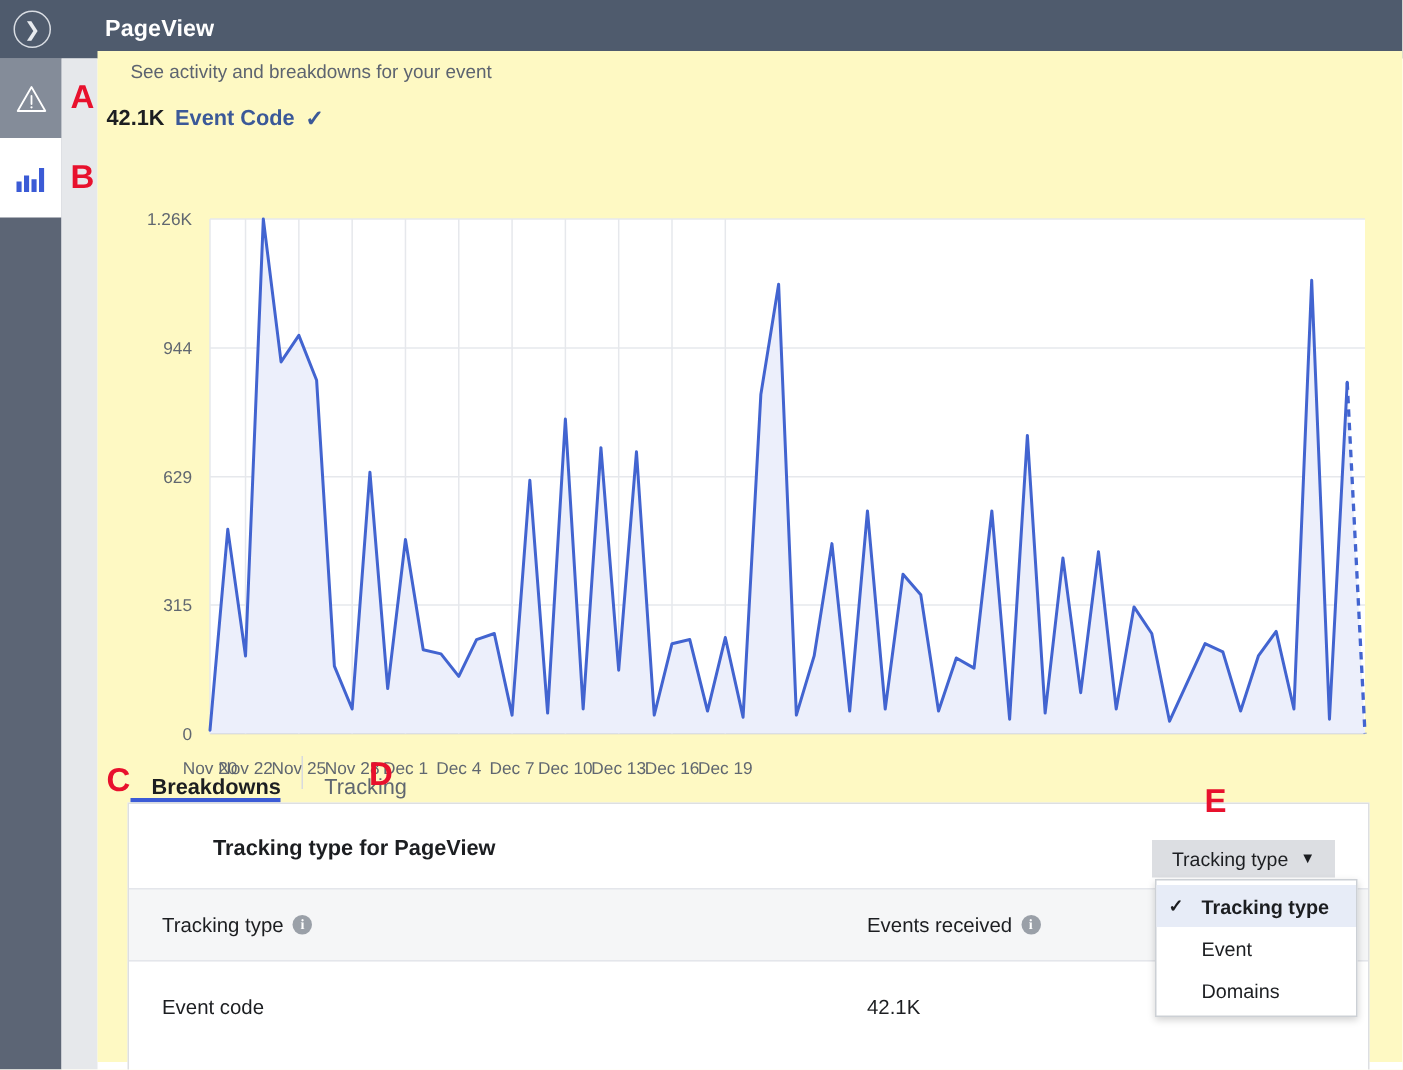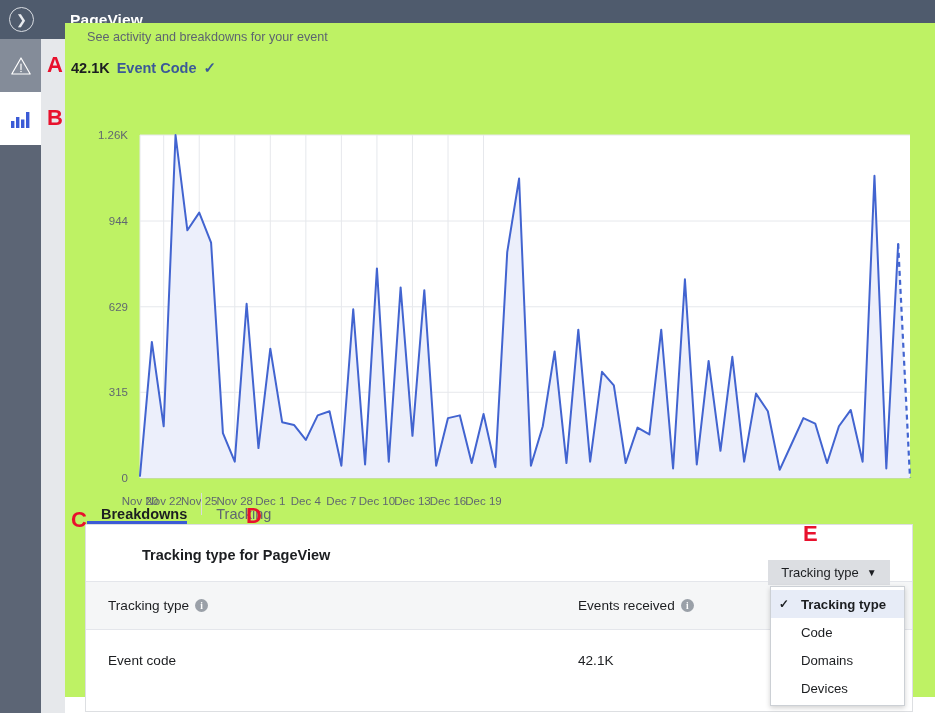--- a/index.html
+++ b/index.html
@@ -43,22 +43,22 @@
   }
   .rail-item.warn { background: #848c99; }
   .rail-item.active { background: #ffffff; }
   .rail-gutter {
     position: absolute; left: 41px; top: 39px; width: 24px; height: 674px;
     background: #e6e8eb;
   }
 
   
   .content {
-    position: absolute; left: 65px; top: 23px;
-    width: 870px; height: 674px; background: #bef264;
+    position: absolute; left: 65px; top: 34px;
+    width: 870px; height: 674px; background: #fef9c3;
   }
 
   .subtitle {
     position: absolute; left: 22px; top: 7px;
     font-size: 12.6px; color: #5d6470;
   }
   .metric-row {
     position: absolute; left: 6px; top: 36px;
     display: flex; align-items: center; gap: 7px;
   }
@@ -267,29 +267,25 @@
     <span class="dd-caret">▼</span>
   </div>
 
   <div class="dd-menu" id="dd-menu">
       <div class="dd-item selected">
         <span class="chk">✓</span>
         <span class="lbl">Tracking type</span>
       </div>
       <div class="dd-item">
         <span class="chk"></span>
-        <span class="lbl">Code</span>
+        <span class="lbl">Event</span>
       </div>
       <div class="dd-item">
         <span class="chk"></span>
         <span class="lbl">Domains</span>
-      </div>
-      <div class="dd-item">
-        <span class="chk"></span>
-        <span class="lbl">Devices</span>
       </div>
     </div>
 
   <div id="annotations">
       <div class="ann" style="left: 47px; top: 52px;">A</div>
       <div class="ann" style="left: 47px; top: 105px;">B</div>
       <div class="ann" style="left: 71px; top: 507px;">C</div>
       <div class="ann" style="left: 246px; top: 503px;">D</div>
       <div class="ann" style="left: 803px; top: 521px;">E</div>
     </div>

